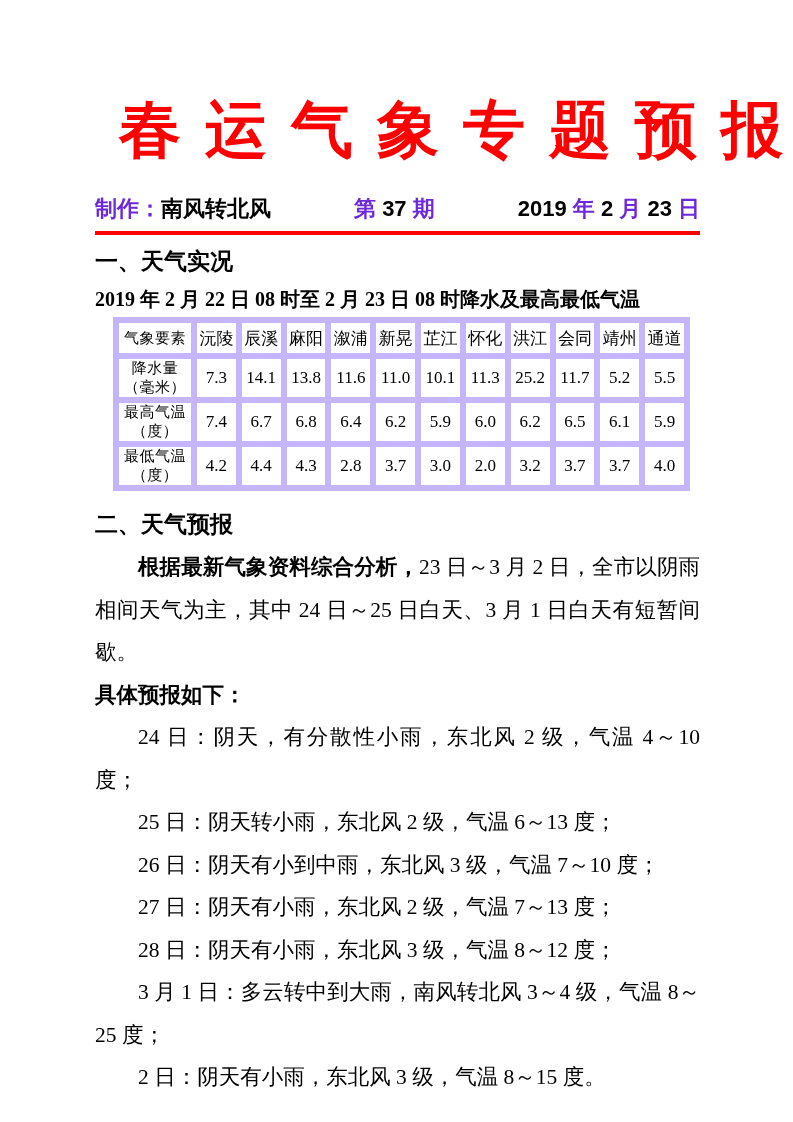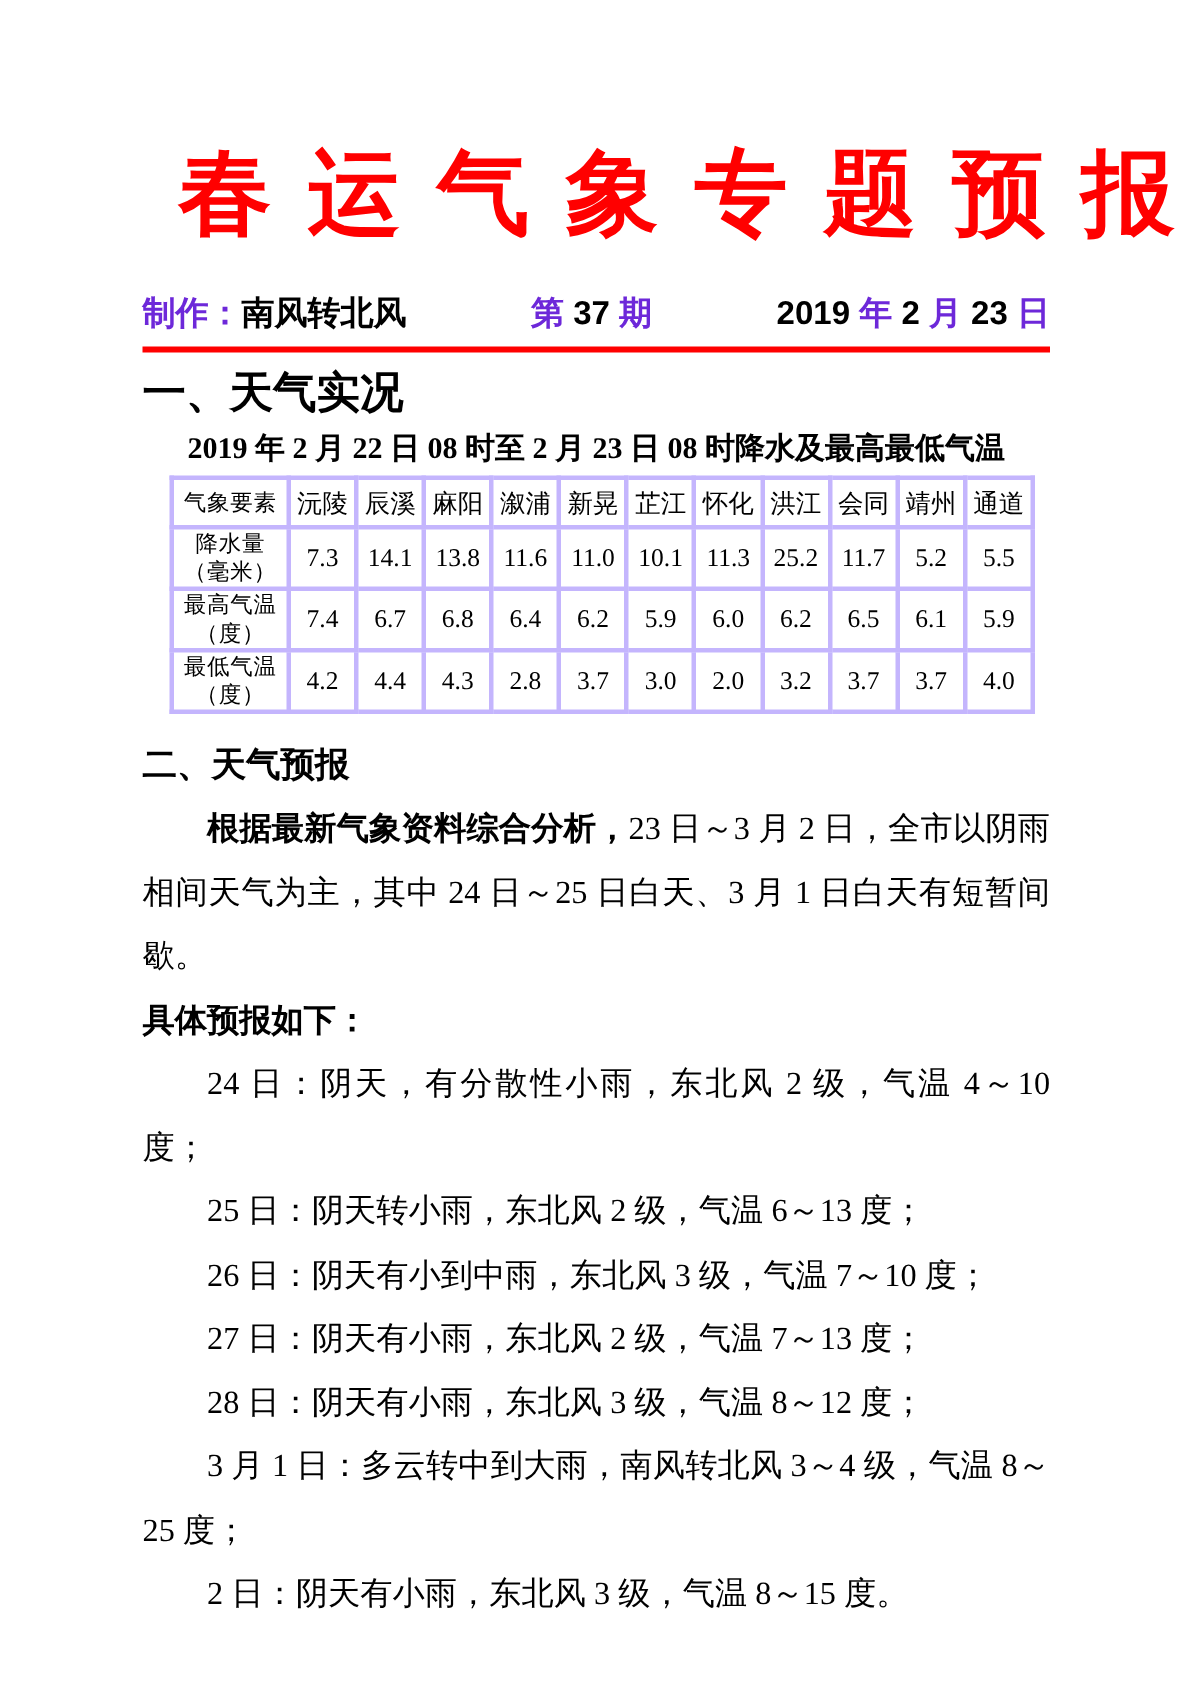--- a/index.html
+++ b/index.html
@@ -39,40 +39,39 @@
     white-space: nowrap;
   }
   .red { color: #6d28d9; }
   .red-rule {
     height: 4px;
     background: #ff0000;
     margin-top: 7px;
   }
   .sec-heading {
     margin: 12px 0 0 0;
-    font-size: 29px;
+    font-size: 23px;
     line-height: 30px;
     font-weight: bold;
   }
   .table-title {
     margin-top: 9px;
-    text-align: center;
     font-weight: bold;
     font-size: 20px;
     line-height: 26px;
   }
   table.weather {
     border-collapse: collapse;
     table-layout: fixed;
     width: 577px;
     margin: 5px 0 0 18px;
     border: 2px solid #000;
   }
   table.weather th, table.weather td {
-    border: 3px solid #c4b5fd;
+    border: 6px solid #c4b5fd;
     text-align: center;
     vertical-align: middle;
     height: 30px;
     padding: 0 1px;
     font-weight: normal;
     font-size: 17px;
     overflow: hidden;
   }
   table.weather col.first { width: 78px; }
   table.weather .row-label, table.weather th.first-col {

